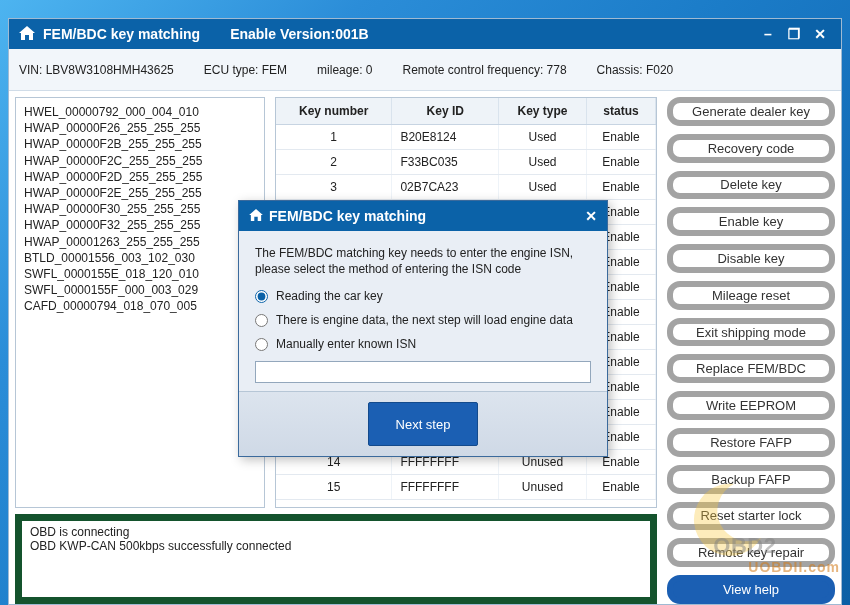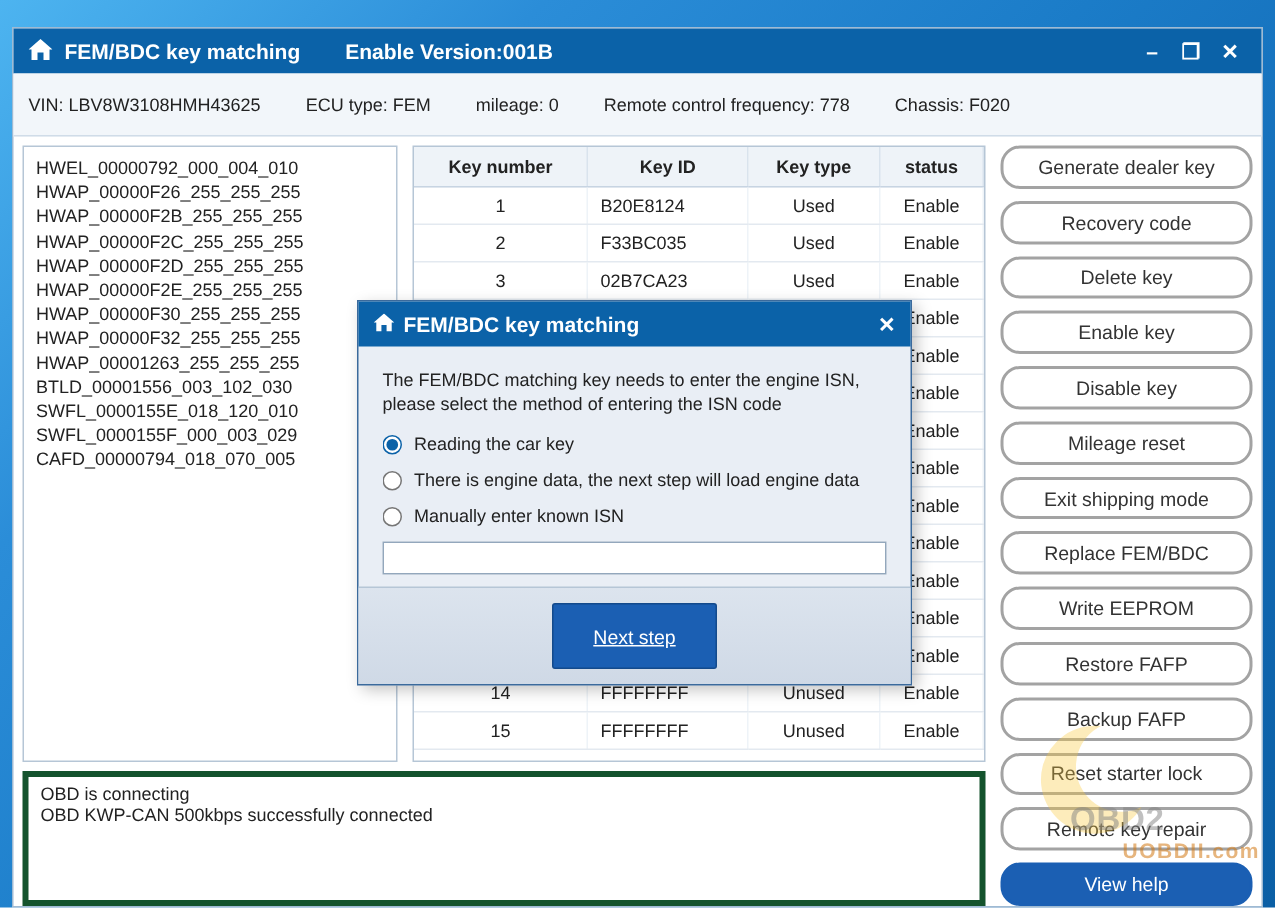--- a/index.html
+++ b/index.html
@@ -42,28 +42,28 @@
   table.keys th {
     background: #eef3f8; border-bottom: 1px solid #c7d4e2;
     padding: 6px 4px; text-align: center; font-weight: 600; border-right: 1px solid #d9e3ed;
   }
   table.keys td {
     padding: 5px 4px; border-bottom: 1px solid #e3e9f0; border-right: 1px solid #eef3f8;
     text-align: center;
   }
   table.keys td.kid { text-align: left; padding-left: 8px; }
   .log-box {
-    height: 90px; border: 4px solid #14532d; background: #fff;
+    height: 90px; border: 7px solid #14532d; background: #fff;
     font-size: 12px; color: #222; padding: 4px 8px; overflow: auto;
   }
   .right-col {
     width: 168px; display: flex; flex-direction: column; gap: 8px; padding-top: 0;
   }
   .side-btn {
-    height: 34px; background: #fff; border: 2px solid #a3a3a3; border-radius: 13px;
+    height: 34px; background: #fff; border: 6px solid #a3a3a3; border-radius: 13px;
     font-size: 13px; color: #333; display: flex; align-items: center; justify-content: center;
     cursor: pointer;
   }
   .side-btn.primary { background: #1b5fb3; color: #fff; border-color: #1b5fb3; }
   
   .modal {
     position: absolute; top: 200px; left: 238px; width: 370px;
     border: 1px solid #3b6a9c; background: #e9eef5;
     box-shadow: 3px 3px 10px rgba(0,0,0,0.25);
   }
@@ -81,21 +81,21 @@
     width: 100%; height: 22px; border: 1px solid #93a7bc; background: #fff;
     padding: 0 4px; font-size: 12px;
   }
   .modal-footer {
     background: linear-gradient(#dce4ee, #cfd9e6);
     padding: 10px; display: flex; justify-content: center;
     border-top: 1px solid #b6c6d6;
   }
   .next-btn {
     width: 110px; height: 44px; background: #1b5fb3; color: #fff;
-    border: 1px solid #134a8c; border-radius: 2px; font-size: 13px; cursor: pointer; text-decoration: underline;
+    border: 1px solid #134a8c; border-radius: 2px; font-size: 13px; cursor: pointer;
   }
   .watermark {
     position: absolute; bottom: 30px; right: 10px; font-size: 22px; font-weight: 700;
     color: rgba(130,130,130,0.5); letter-spacing: 0.5px; pointer-events: none;
   }
   .watermark .sub { font-size: 14px; color: rgba(210,120,20,0.55); display: block; text-align: center; letter-spacing: 1px; margin-left: 35px; }
   .moon {
     position: absolute; bottom: 40px; right: 80px; width: 90px; height: 90px;
     pointer-events: none;
   }

